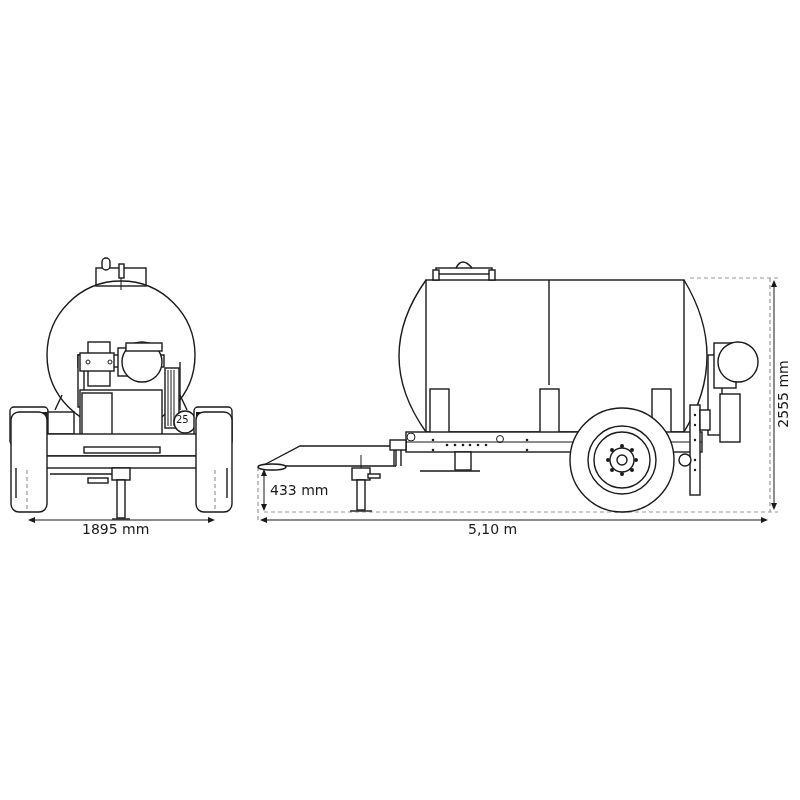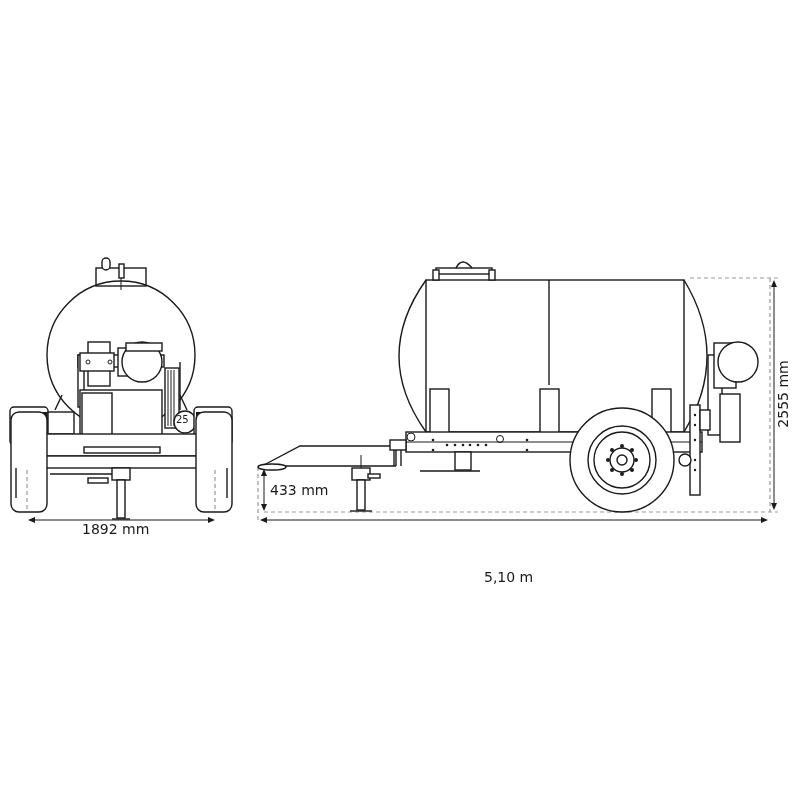--- a/index.html
+++ b/index.html
@@ -209,16 +209,16 @@
 
     <g>
       <line class="thin" x1="774" y1="282" x2="774" y2="508"></line>
       <polygon class="dark" points="774,280 771,287 777,287"></polygon>
       <polygon class="dark" points="774,510 771,503 777,503"></polygon>
     </g>
   </g>
 </svg>
 
 <div class="dim-label" style="left:176px; top:414px; font-size:10px;">25</div>
-<div class="dim-label" style="left:82px; top:521px;">1892 mm</div>
+<div class="dim-label" style="left:82px; top:521px;">1895 mm</div>
 <div class="dim-label" style="left:270px; top:482px;text-align:right;">433 mm</div>
-<div class="dim-label" style="left:484px; top:521px;margin-top:48px;">5,10 m</div>
+<div class="dim-label" style="left:468px; top:521px;">5,10 m</div>
 <div class="dim-label vertical" style="left:748px; top:386px; width:70px; text-align:center;">2555 mm</div>
 
 </body></html>

